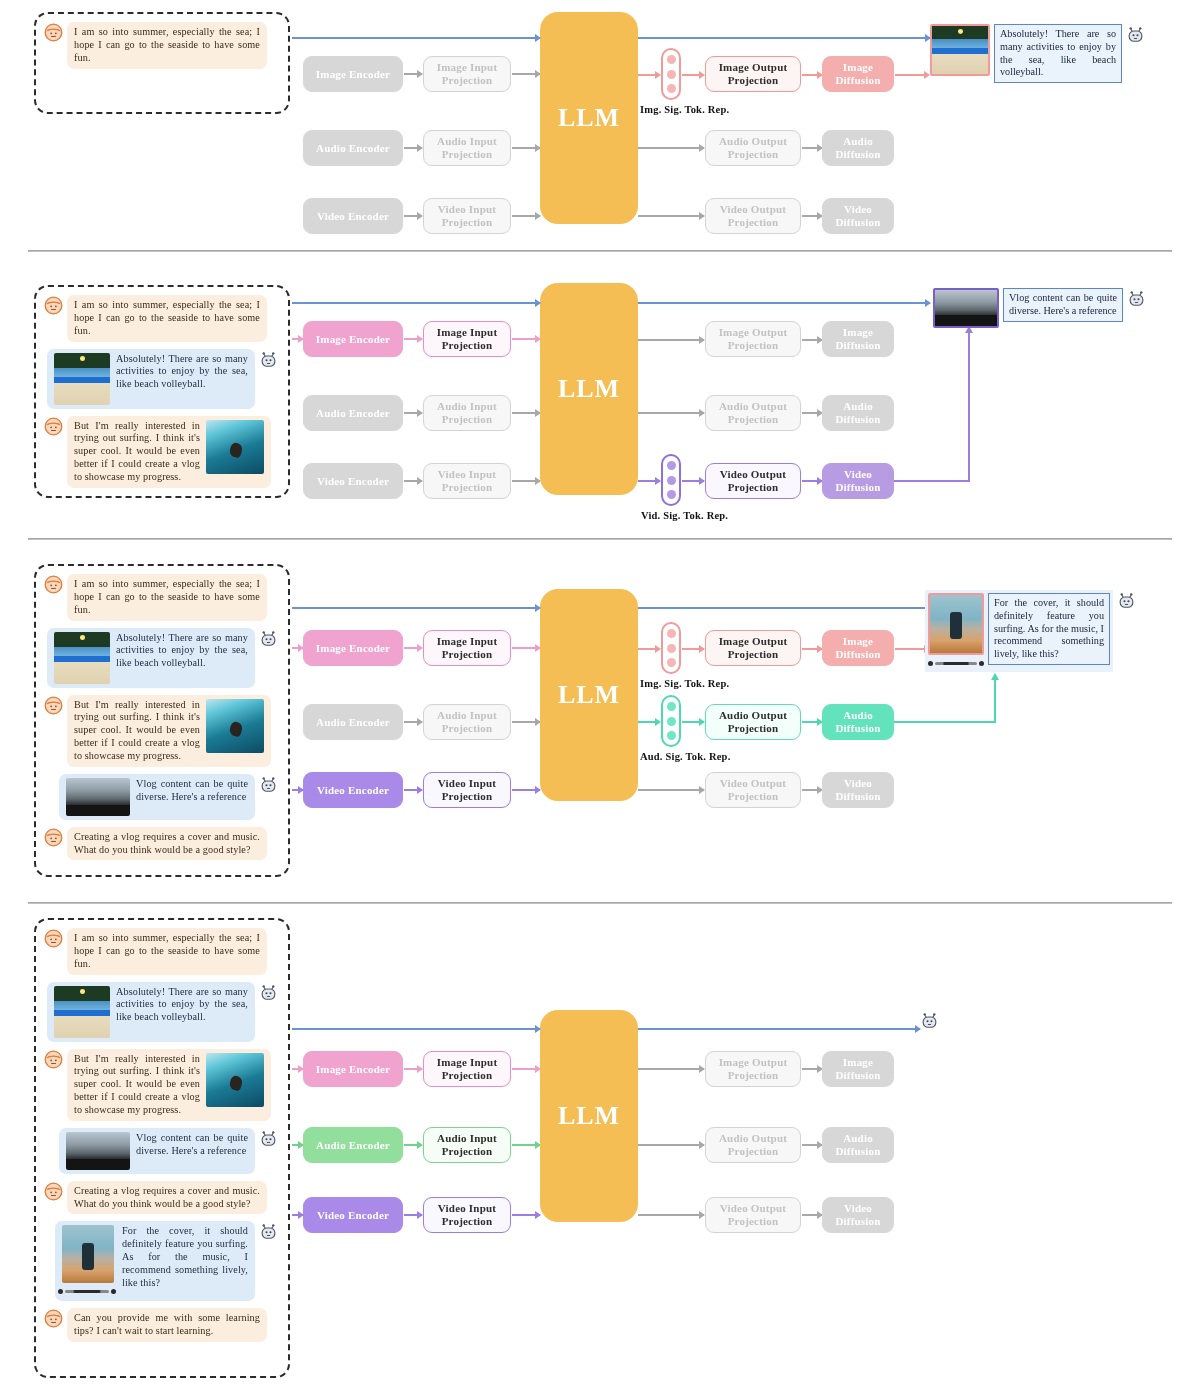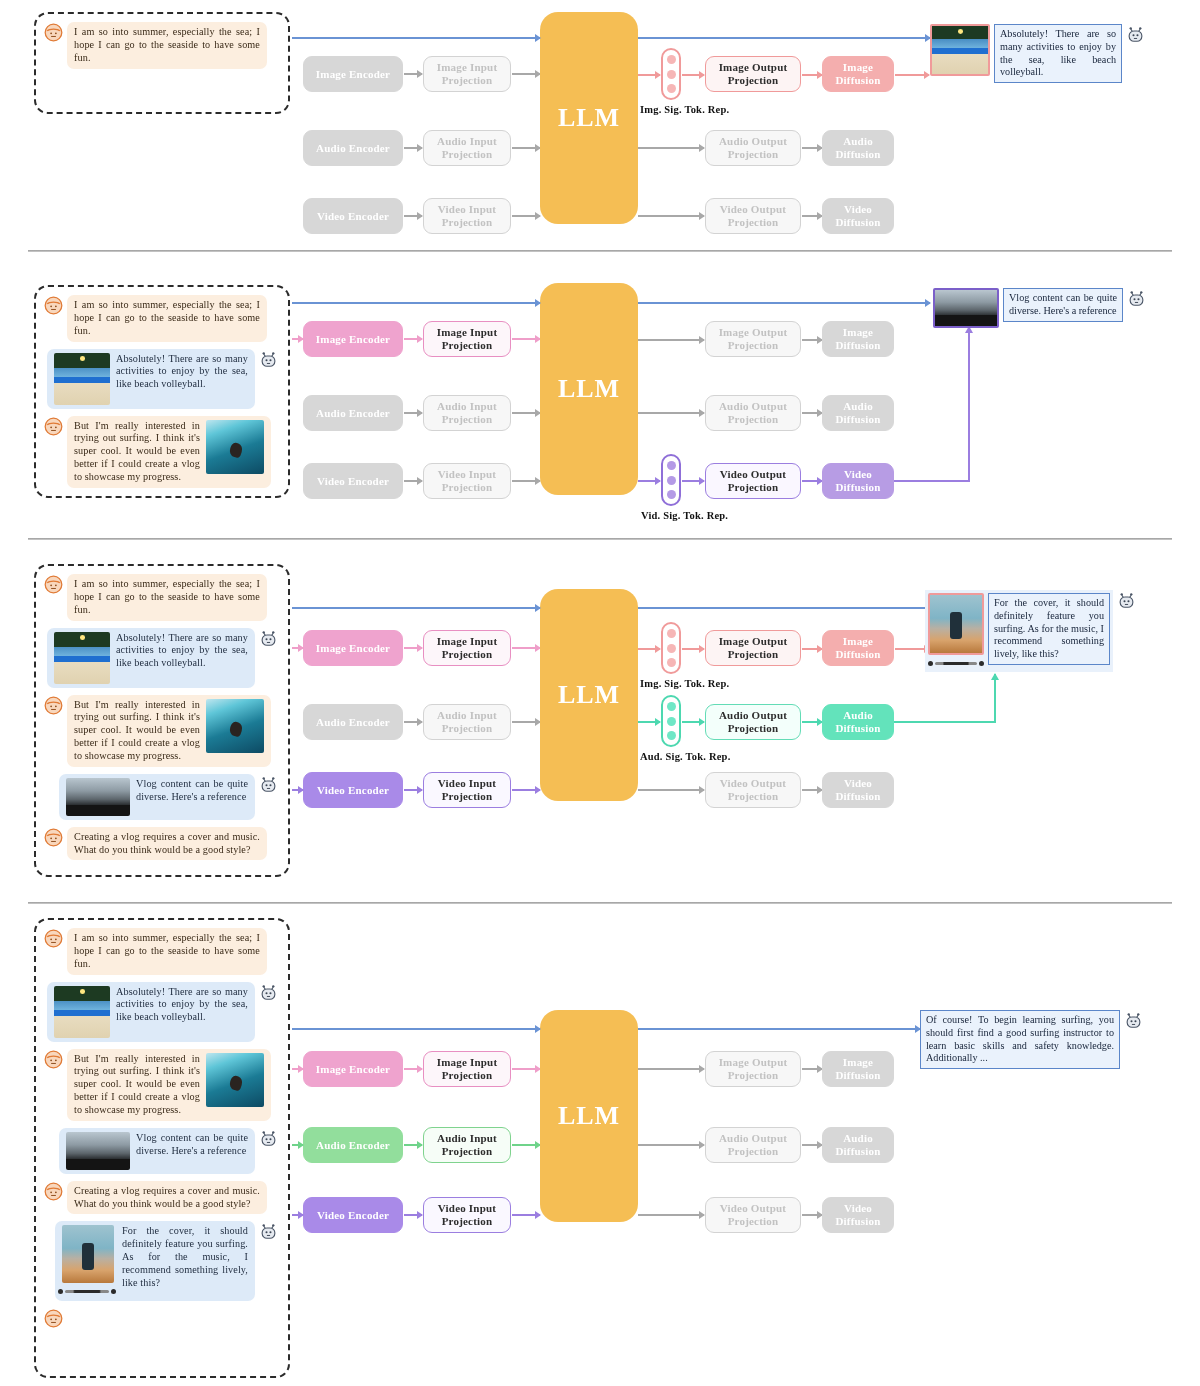--- a/index.html
+++ b/index.html
@@ -789,20 +789,21 @@
       <div class="msg user">
         <span class="ava">
           <svg viewBox="0 0 24 24">
               <circle cx="12" cy="12" r="10.5" fill="#f8d7bd" stroke="#e07a35" stroke-width="1.6"></circle>
               <path d="M4 10c3-3 13-3 16 0" stroke="#e07a35" stroke-width="1.4" fill="none"></path>
               <circle cx="9" cy="13" r="1.1" fill="#8a4a18"></circle>
               <circle cx="15" cy="13" r="1.1" fill="#8a4a18"></circle>
               <path d="M9 17h6" stroke="#8a4a18" stroke-width="1.2"></path>
             </svg>
         </span>
+        <span class="bubble u" style="width:200px;">Can you provide me with some learning tips? I can't wait to start learning.</span>
       </div>
     </div>
 
     <div class="blk enc-img" style="left:303px;top:139px;width:100px;height:36px;">
         <span>Image Encoder</span>
       </div>
     <div class="blk prj-img" style="left:423px;top:139px;width:88px;height:36px;">
         <span>Image Input Projection</span>
       </div>
     <div class="blk enc-aud" style="left:303px;top:215px;width:100px;height:36px;">
@@ -890,21 +891,20 @@
         <span>Video Output Projection</span>
       </div>
     <div class="ln c-gray" style="left:802px;top:302px;width:20px;">
         <i></i>
       </div>
     <div class="blk off-solid" style="left:822px;top:285px;width:72px;height:36px;">
         <span>Video Diffusion</span>
       </div>
 
     <div class="outblock" style="left:920px;top:98px;">
-      <span class="respbox" style="width:200px;">Of course! To begin learning surfing, you should first find a good surfing instructor to learn basic skills and safety knowledge. Additionally ...</span>
       <span class="ava">
         <svg viewBox="0 0 24 24">
             <path d="M6 5l2 3M18 5l-2 3" stroke="#4a5566" stroke-width="1.4" fill="none"></path>
             <circle cx="6" cy="4.2" r="1.5" fill="#4a5566"></circle>
             <circle cx="18" cy="4.2" r="1.5" fill="#4a5566"></circle>
             <rect x="4" y="7.5" width="16" height="13" rx="6" fill="#e6eaf0" stroke="#4a5566" stroke-width="1.4"></rect>
             <circle cx="9.5" cy="13" r="1.3" fill="#3b4553"></circle>
             <circle cx="14.5" cy="13" r="1.3" fill="#3b4553"></circle>
             <path d="M10 17h4" stroke="#3b4553" stroke-width="1.2"></path>
           </svg>

